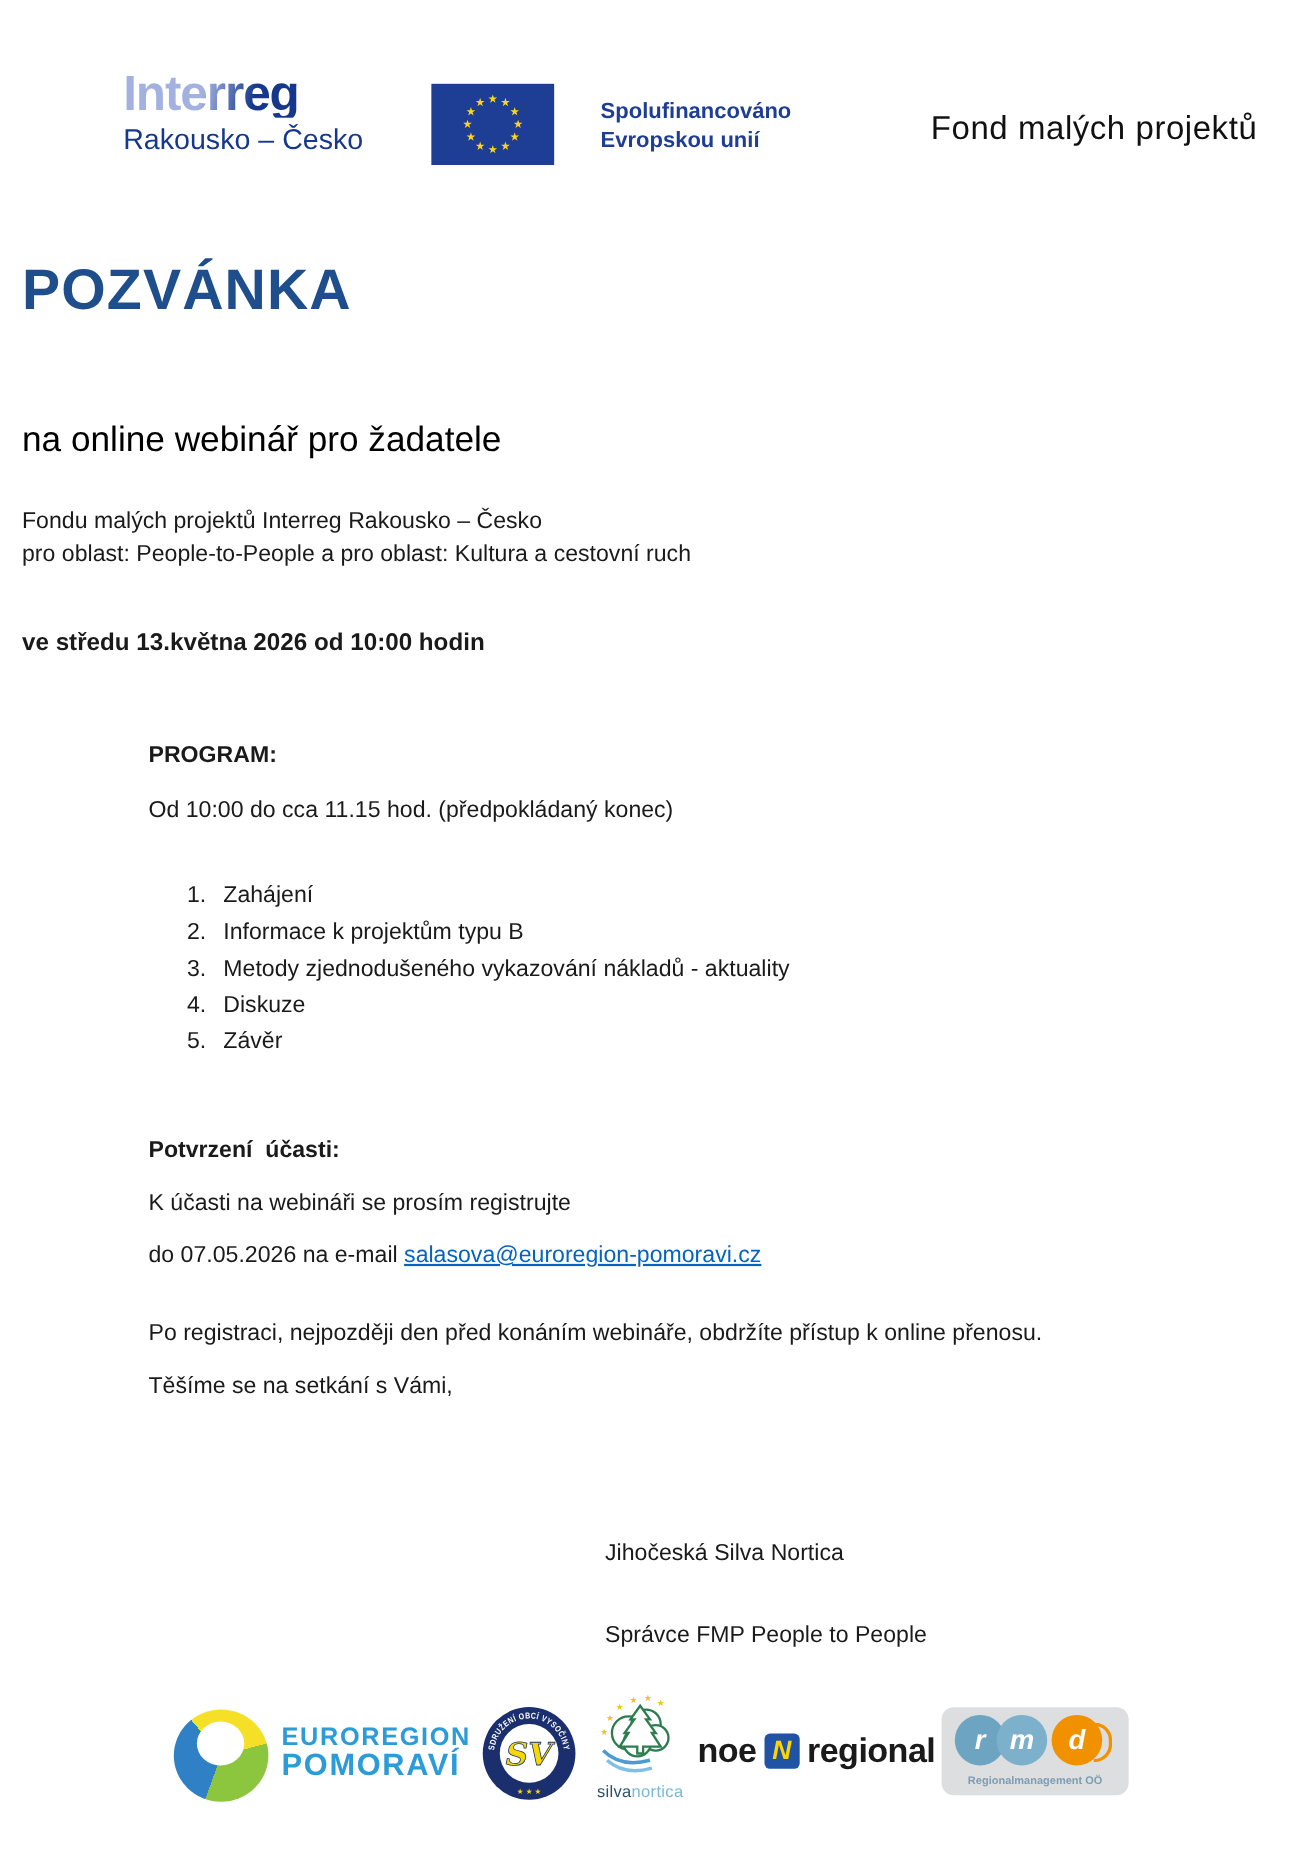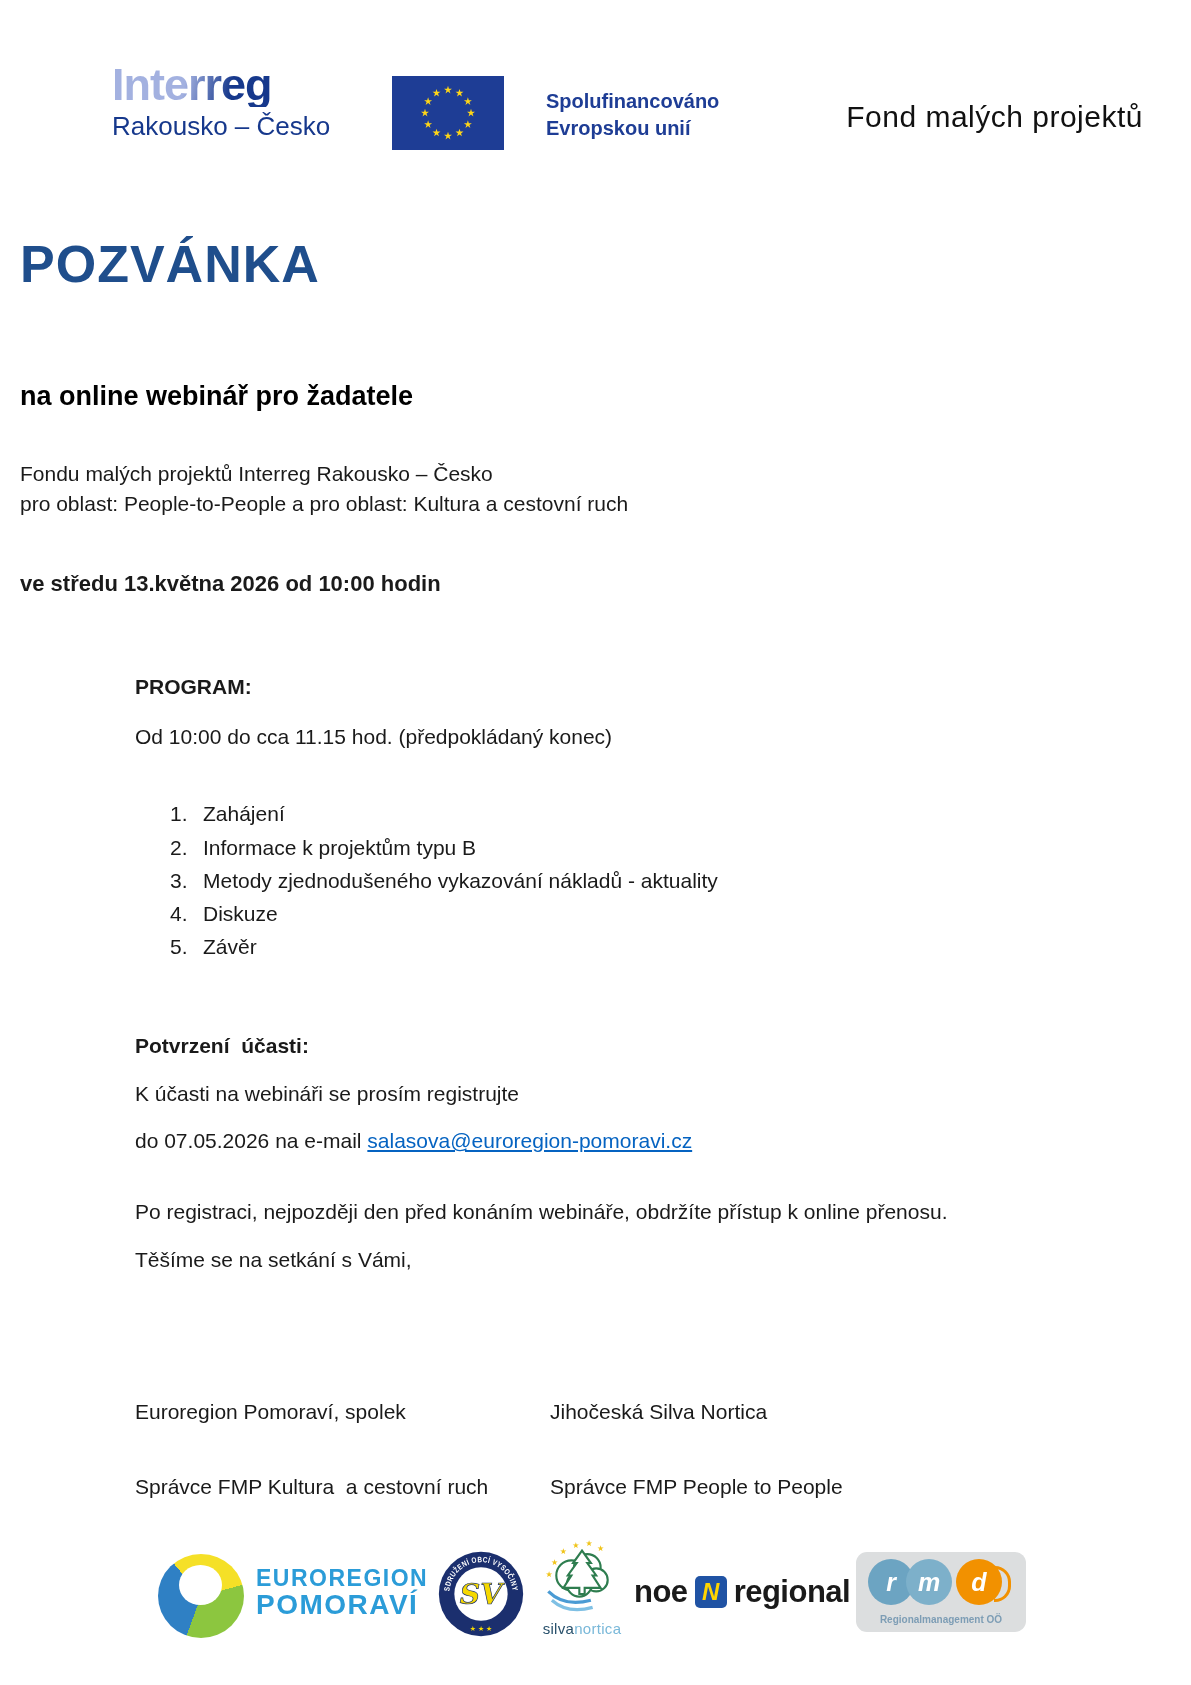--- a/index.html
+++ b/index.html
@@ -14,21 +14,21 @@
     background:linear-gradient(103deg,#a3b1e0 0%,#a3b1e0 34%,#16388c 55%);
     -webkit-background-clip:text;background-clip:text;color:transparent;-webkit-text-fill-color:transparent;
   }
   .interreg-region{font-size:26px;font-weight:400;color:#16388c;margin-top:4px;letter-spacing:0px;}
   .eu-flag{position:absolute;left:392px;top:76px;width:112px;height:74px;}
   .eu-text{position:absolute;left:546px;top:88px;font-size:20px;font-weight:700;color:#1e3d95;line-height:27px;}
   .fund{position:absolute;right:48px;top:100px;font-size:30px;font-weight:400;color:#111;letter-spacing:0.5px;}
   
   .center{position:absolute;left:20px;width:1110px;}
   .title{top:234px;font-size:52px;font-weight:800;color:#1f4e8c;letter-spacing:1px;}
-  .subtitle{top:381px;font-size:27px;font-weight:700;color:#000;}
+  .subtitle{top:381px;font-size:32px;font-weight:400;color:#000;}
   .intro1{top:462px;font-size:21px;}
   .intro2{top:492px;font-size:21px;}
   .datetime{top:571px;font-size:22px;font-weight:700;}
   
   .lefttxt{position:absolute;left:135px;font-size:21px;line-height:1.25;}
   .bold{font-weight:400;}
   .program-heading{top:674px;font-weight:700;}
   .program-duration{top:724px;}
   .li{position:absolute;left:170px;font-size:21px;}
   .li .num{display:inline-block;width:33px;}
@@ -130,24 +130,20 @@
 
   <div class="lefttxt reg-heading">Potvrzení  účasti:</div>
   <div class="lefttxt reg-line1">K účasti na webináři se prosím registrujte</div>
   <div class="lefttxt reg-line2">
     <span class="bold">do 07.05.2026</span><span> na e-mail </span><a class="email">salasova@euroregion-pomoravi.cz</a>
   </div>
 
   <div class="lefttxt closing1">Po registraci, nejpozději den před konáním webináře, obdržíte přístup k online přenosu.</div>
   <div class="lefttxt closing2">Těšíme se na setkání s Vámi,</div>
 
-  <div class="sig sig-left">
-    <div>Euroregion Pomoraví, spolek</div>
-    <div>Správce FMP Kultura  a cestovní ruch</div>
-  </div>
   <div class="sig sig-right">
     <div>Jihočeská Silva Nortica</div>
     <div>Správce FMP People to People</div>
   </div>
 
   <div class="er-blob"></div>
   <div class="er-text">
     <div class="er-l1">EUROREGION</div>
     <div class="er-l2">POMORAVÍ</div>
   </div>

